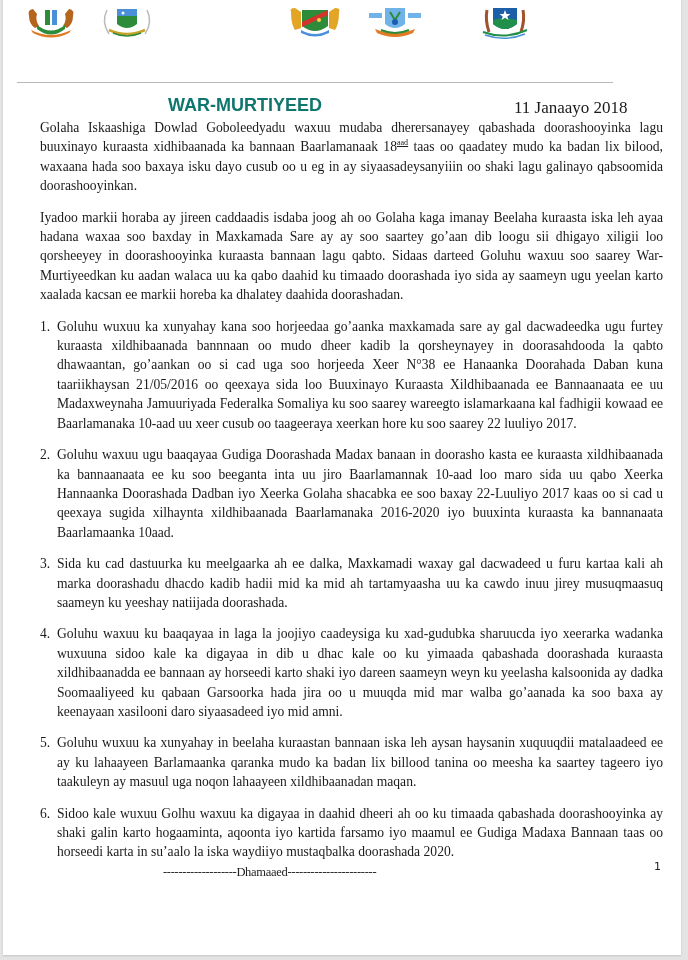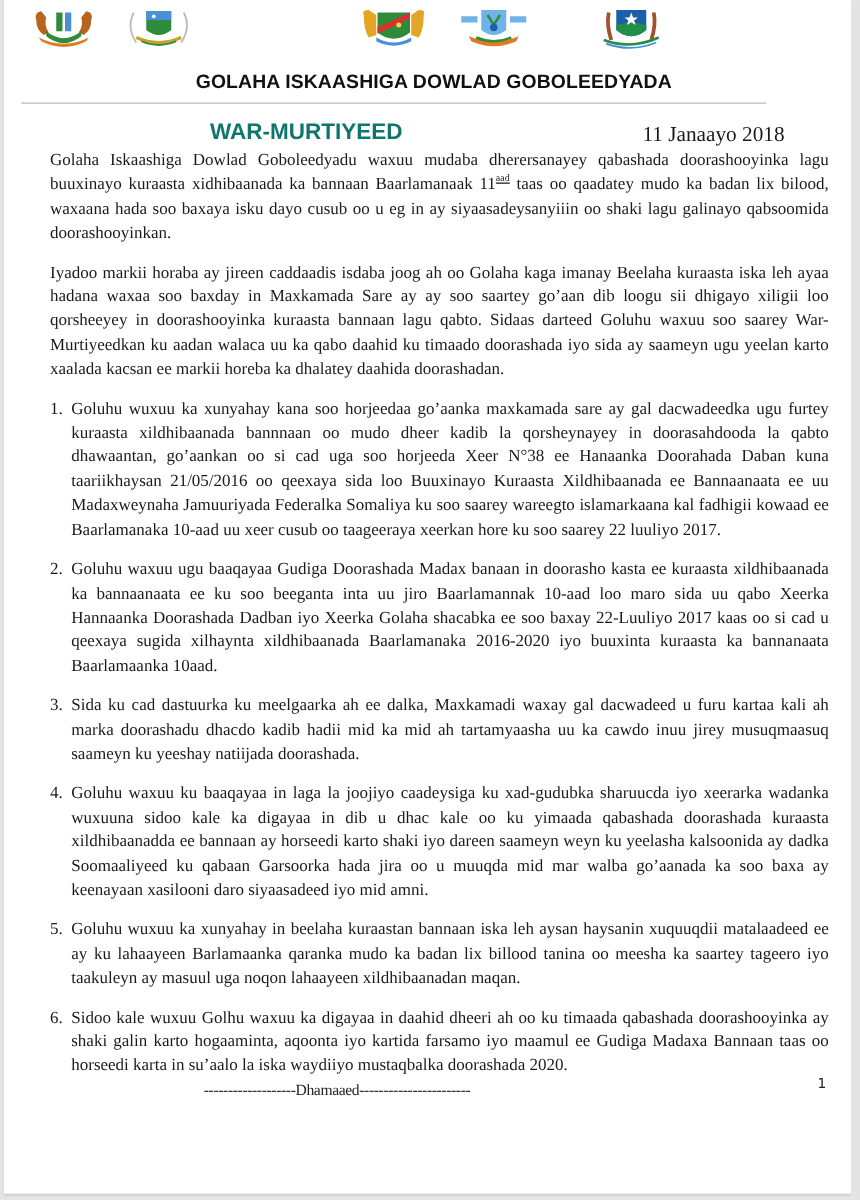--- a/index.html
+++ b/index.html
@@ -158,28 +158,27 @@
         <path d="M46 4 Q48 14 44 26" stroke="#a0522d" stroke-width="3" fill="none"></path>
         <path d="M16 2 H40 V18 Q28 28 16 18Z" fill="#1c5fa8"></path>
         <path d="M16 14 Q28 10 40 14 V18 Q28 28 16 18Z" fill="#1f8f4a"></path>
         <polygon points="28,4 29.5,8 33.5,8 30.3,10.4 31.5,14 28,11.8 24.5,14 25.7,10.4 22.5,8 26.5,8" fill="#fff"></polygon>
         <path d="M6 26 Q28 34 50 24" stroke="#1f8f4a" stroke-width="2" fill="none"></path>
         <path d="M8 29 Q28 36 48 28" stroke="#4a90d9" stroke-width="1.5" fill="none"></path>
       </svg>
     </div>
   </div>
 
-  <div class="org-title">GOLAHA ISKAASHIGA DOWLAD GOBOLEEDYADA</div>
   <div class="header-rule"></div>
 
   <div class="doc-title">WAR-MURTIYEED</div>
   <div class="doc-date">11 Janaayo 2018</div>
 
   <div class="body-text">
-    <p class="para"><span>Golaha Iskaashiga Dowlad Goboleedyadu waxuu mudaba dherersanayey qabashada doorashooyinka lagu buuxinayo kuraasta xidhibaanada ka bannaan Baarlamanaak 11</span><sup>aad</sup><span> taas oo qaadatey mudo ka badan lix bilood, waxaana hada soo baxaya isku dayo cusub oo u eg in ay siyaasadeysanyiiin oo shaki lagu galinayo qabsoomida doorashooyinkan.</span></p>
+    <p class="para"><span>Golaha Iskaashiga Dowlad Goboleedyadu waxuu mudaba dherersanayey qabashada doorashooyinka lagu buuxinayo kuraasta xidhibaanada ka bannaan Baarlamanaak 18</span><sup>aad</sup><span> taas oo qaadatey mudo ka badan lix bilood, waxaana hada soo baxaya isku dayo cusub oo u eg in ay siyaasadeysanyiiin oo shaki lagu galinayo qabsoomida doorashooyinkan.</span></p>
 
     <p class="para">Iyadoo markii horaba ay jireen caddaadis isdaba joog ah oo Golaha kaga imanay Beelaha kuraasta iska leh ayaa hadana waxaa soo baxday in Maxkamada Sare ay ay soo saartey go’aan dib loogu sii dhigayo xiligii loo qorsheeyey in doorashooyinka kuraasta bannaan lagu qabto. Sidaas darteed Goluhu waxuu soo saarey War-Murtiyeedkan ku aadan walaca uu ka qabo daahid ku timaado doorashada iyo sida ay saameyn ugu yeelan karto xaalada kacsan ee markii horeba ka dhalatey daahida doorashadan.</p>
 
     <ol class="points">
       <li>
         <span class="num">1.</span>
         <span>Goluhu wuxuu ka xunyahay kana soo horjeedaa go’aanka  maxkamada sare ay gal dacwadeedka ugu furtey kuraasta xildhibaanada bannnaan oo mudo dheer kadib la qorsheynayey in doorasahdooda la qabto dhawaantan, go’aankan oo si cad uga soo horjeeda Xeer N°38 ee Hanaanka Doorahada Daban kuna taariikhaysan 21/05/2016 oo qeexaya sida loo Buuxinayo Kuraasta Xildhibaanada ee Bannaanaata ee uu Madaxweynaha Jamuuriyada Federalka Somaliya ku soo saarey wareegto islamarkaana kal fadhigii kowaad ee Baarlamanaka 10-aad uu xeer cusub oo taageeraya xeerkan hore ku soo saarey 22 luuliyo 2017.</span>
       </li>
       <li>
         <span class="num">2.</span>

